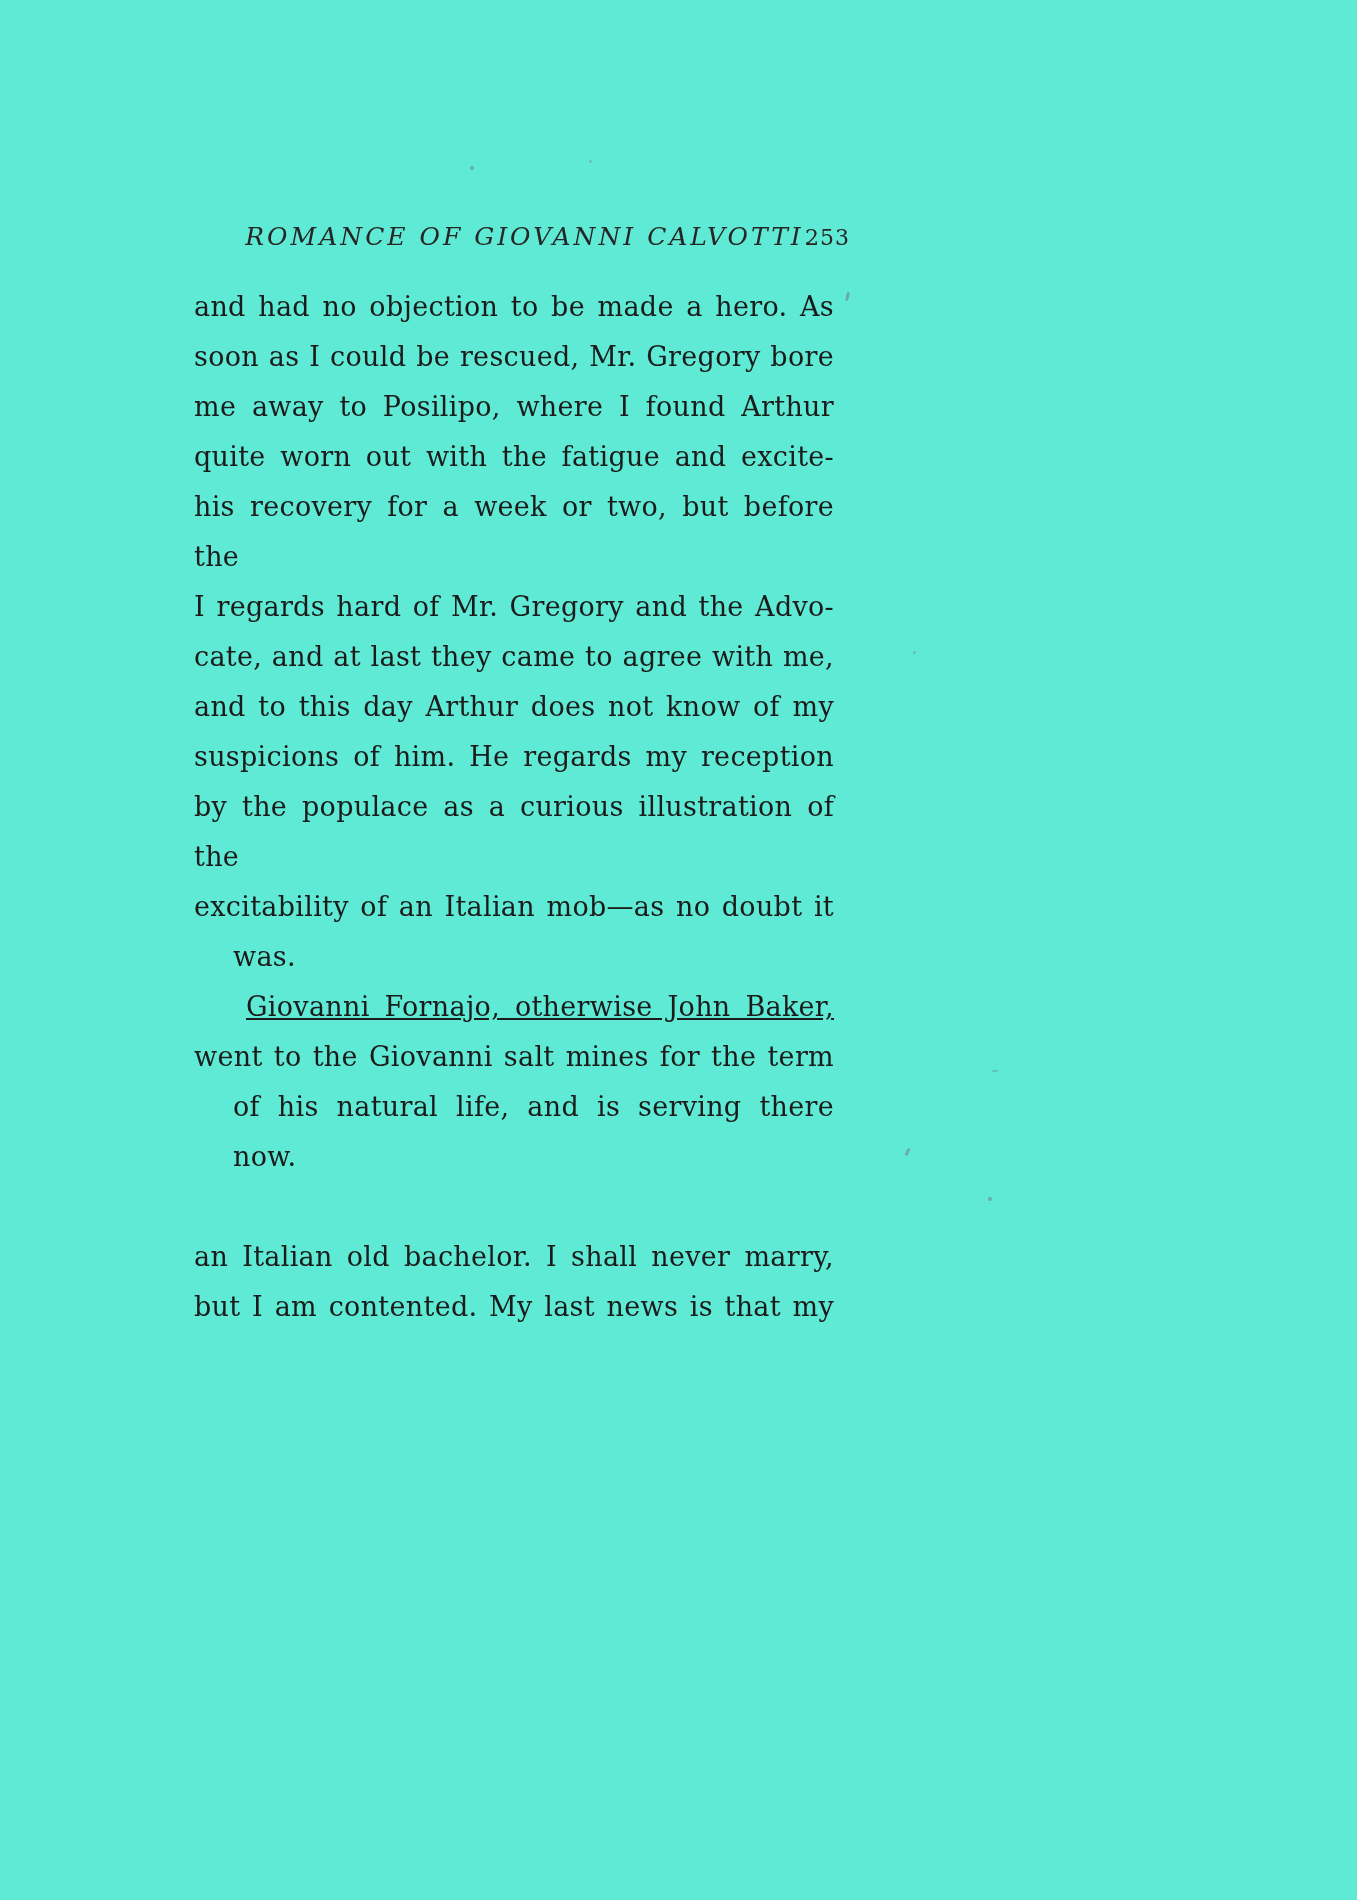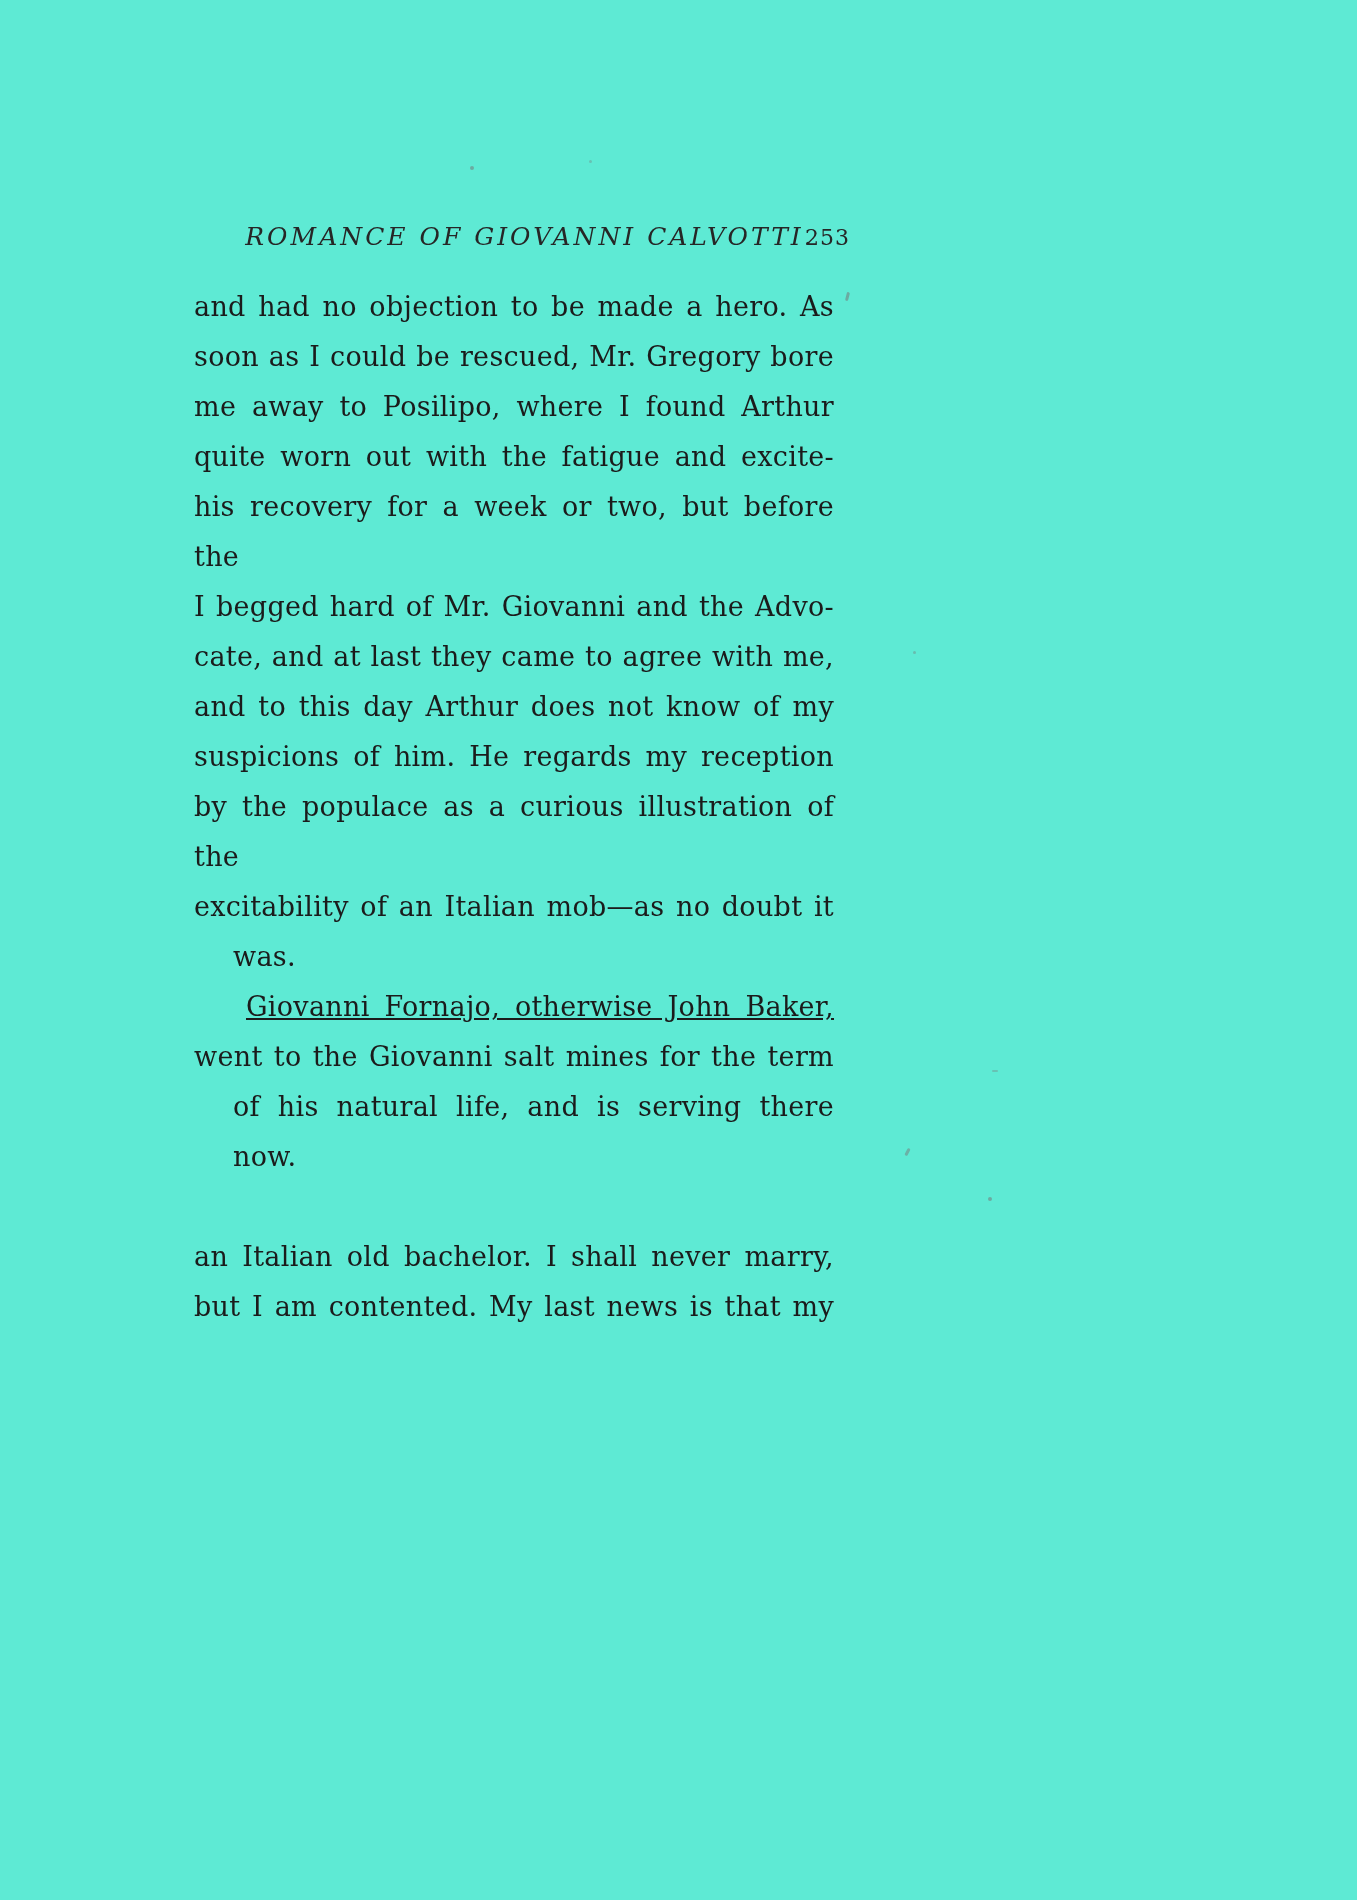--- a/index.html
+++ b/index.html
@@ -102,21 +102,21 @@
   </div>
 
   <div class="text-block">
 
     <div class="para">
       <div class="line">and had no objection to be made a hero. As</div>
       <div class="line">soon as I could be rescued, Mr. Gregory bore</div>
       <div class="line">me away to Posilipo, where I found Arthur</div>
       <div class="line">quite worn out with the fatigue and excite-</div>
       <div class="line">his recovery for a week or two, but before the</div>
-      <div class="line">I begged hard of Mr. Giovanni and the Advo-</div>
+      <div class="line">I regards hard of Mr. Gregory and the Advo-</div>
       <div class="line">cate, and at last they came to agree with me,</div>
       <div class="line">and to this day Arthur does not know of my</div>
       <div class="line">suspicions of him. He regards my reception</div>
       <div class="line">by the populace as a curious illustration of the</div>
       <div class="line">excitability of an Italian mob—as no doubt it</div>
       <div class="line end">was.</div>
     </div>
 
     <div class="para">
       <div class="line indent">Giovanni Fornajo, otherwise John Baker,</div>

